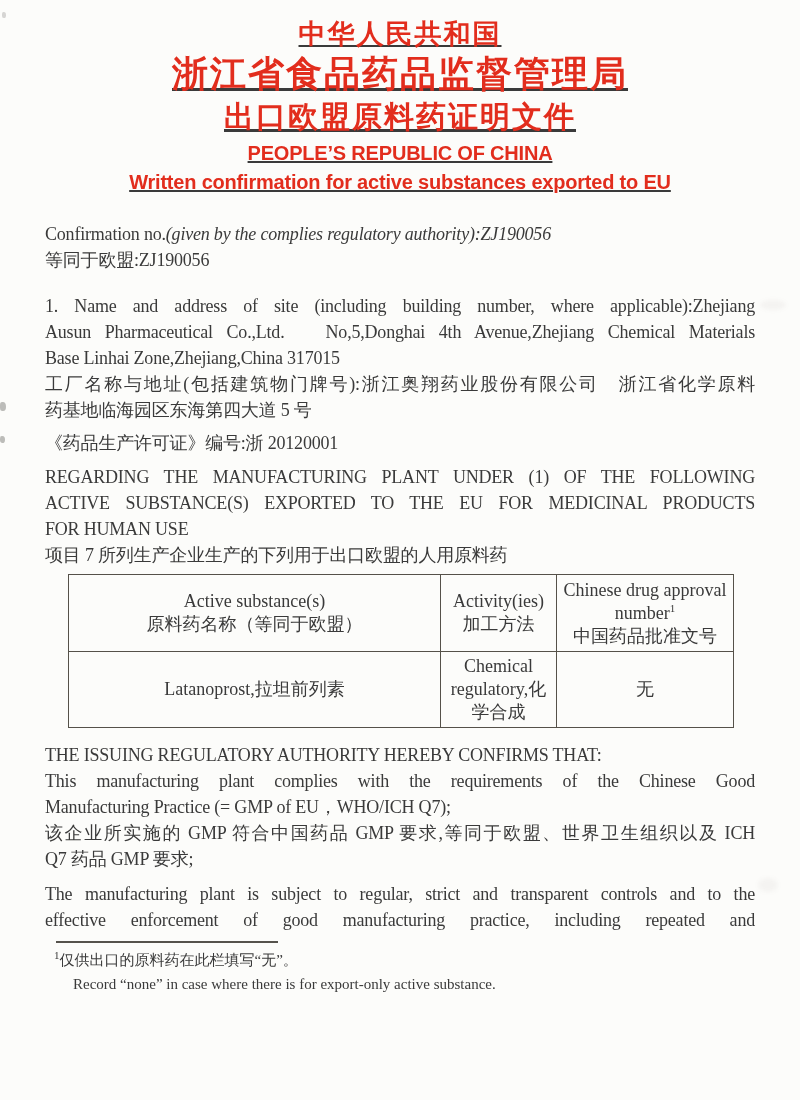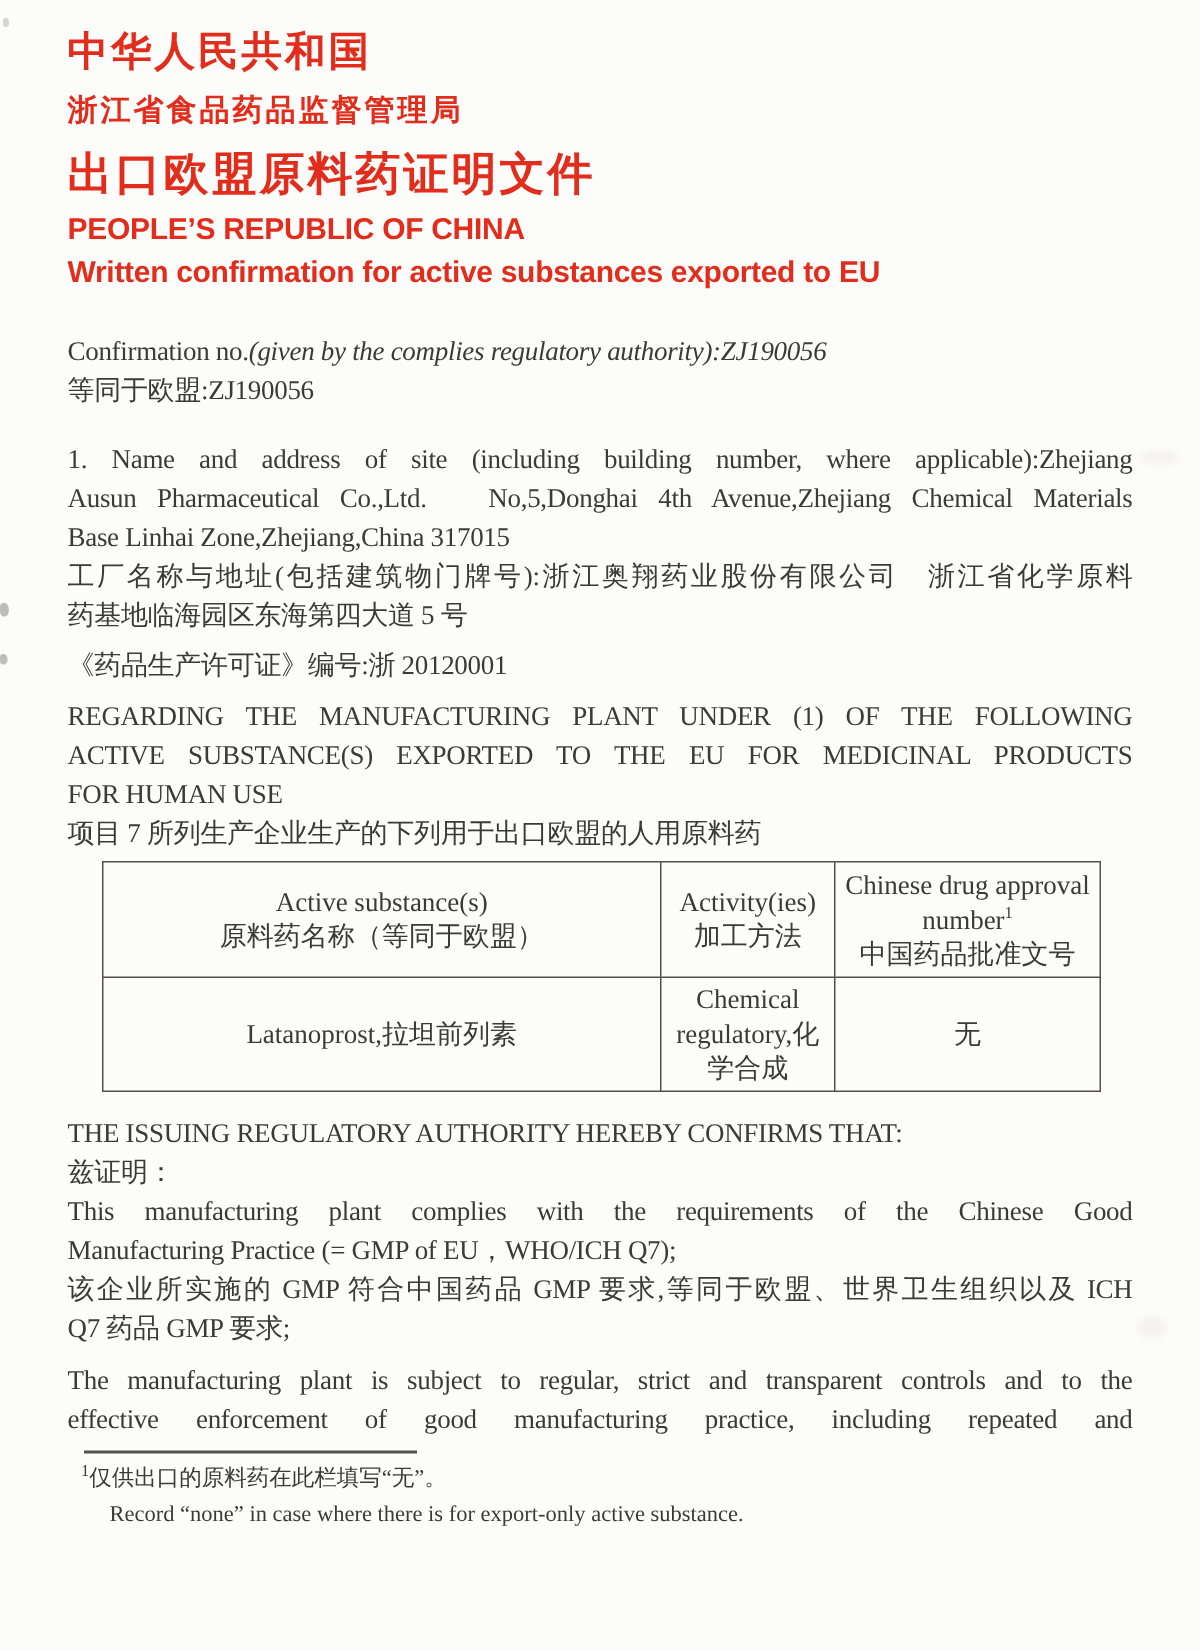--- a/index.html
+++ b/index.html
@@ -5,24 +5,24 @@
   html,body{margin:0;padding:0;background:#e9e9e7;}
   .page{
     width:800px;height:1100px;margin:0 auto;position:relative;overflow:hidden;
     background:#fcfcfa;
     color:#3a3a3a;
     font-family:"Liberation Serif","DejaVu Serif",serif;
   }
   .content{padding:14px 45px 0 45px;}
 
   
-  .doc-header{text-align:left;}
+  .doc-header{text-align:center;text-decoration:underline;}
   .h-cn{color:#e22d1d;font-weight:bold;font-family:"Liberation Serif","DejaVu Serif",serif;}
   .h-cn1{font-size:27px;line-height:40px;letter-spacing:2px;}
-  .h-cn2{font-size:20px;line-height:41px;letter-spacing:2px;}
+  .h-cn2{font-size:36px;line-height:41px;letter-spacing:2px;}
   .h-cn3{font-size:30px;line-height:44px;letter-spacing:2px;}
   .h-en{color:#e22d1d;font-weight:bold;font-size:20px;line-height:29px;
         font-family:"Liberation Sans","DejaVu Sans",sans-serif;letter-spacing:-0.2px;}
 
   
   .para{font-size:18px;line-height:26px;letter-spacing:-0.2px;}
   .jl{text-align:justify;text-align-last:justify;}
   .ll{text-align:left;}
   .it{font-style:italic;}
   .sec-conf{margin-top:24px;}
@@ -125,21 +125,20 @@
         <tr class="data-row">
           <td>Latanoprost,拉坦前列素</td>
           <td>Chemical regulatory,化学合成</td>
           <td>无</td>
         </tr>
       </tbody>
     </table>
 
     <section class="sec-confirms">
       <div class="para ll">THE ISSUING REGULATORY AUTHORITY HEREBY CONFIRMS THAT:</div>
-      <div class="para ll">兹证明：</div>
       <div class="para jl">This manufacturing plant complies with the requirements of the Chinese Good</div>
       <div class="para ll">Manufacturing Practice (= GMP of EU，WHO/ICH Q7);</div>
       <div class="para jl">该企业所实施的 GMP 符合中国药品 GMP 要求,等同于欧盟、世界卫生组织以及 ICH</div>
       <div class="para ll">Q7 药品 GMP 要求;</div>
       <div class="p-controls">
         <div class="para jl">The manufacturing plant is subject to regular, strict and transparent controls and to the</div>
         <div class="para jl">effective enforcement of good manufacturing practice, including repeated and</div>
       </div>
     </section>
 

